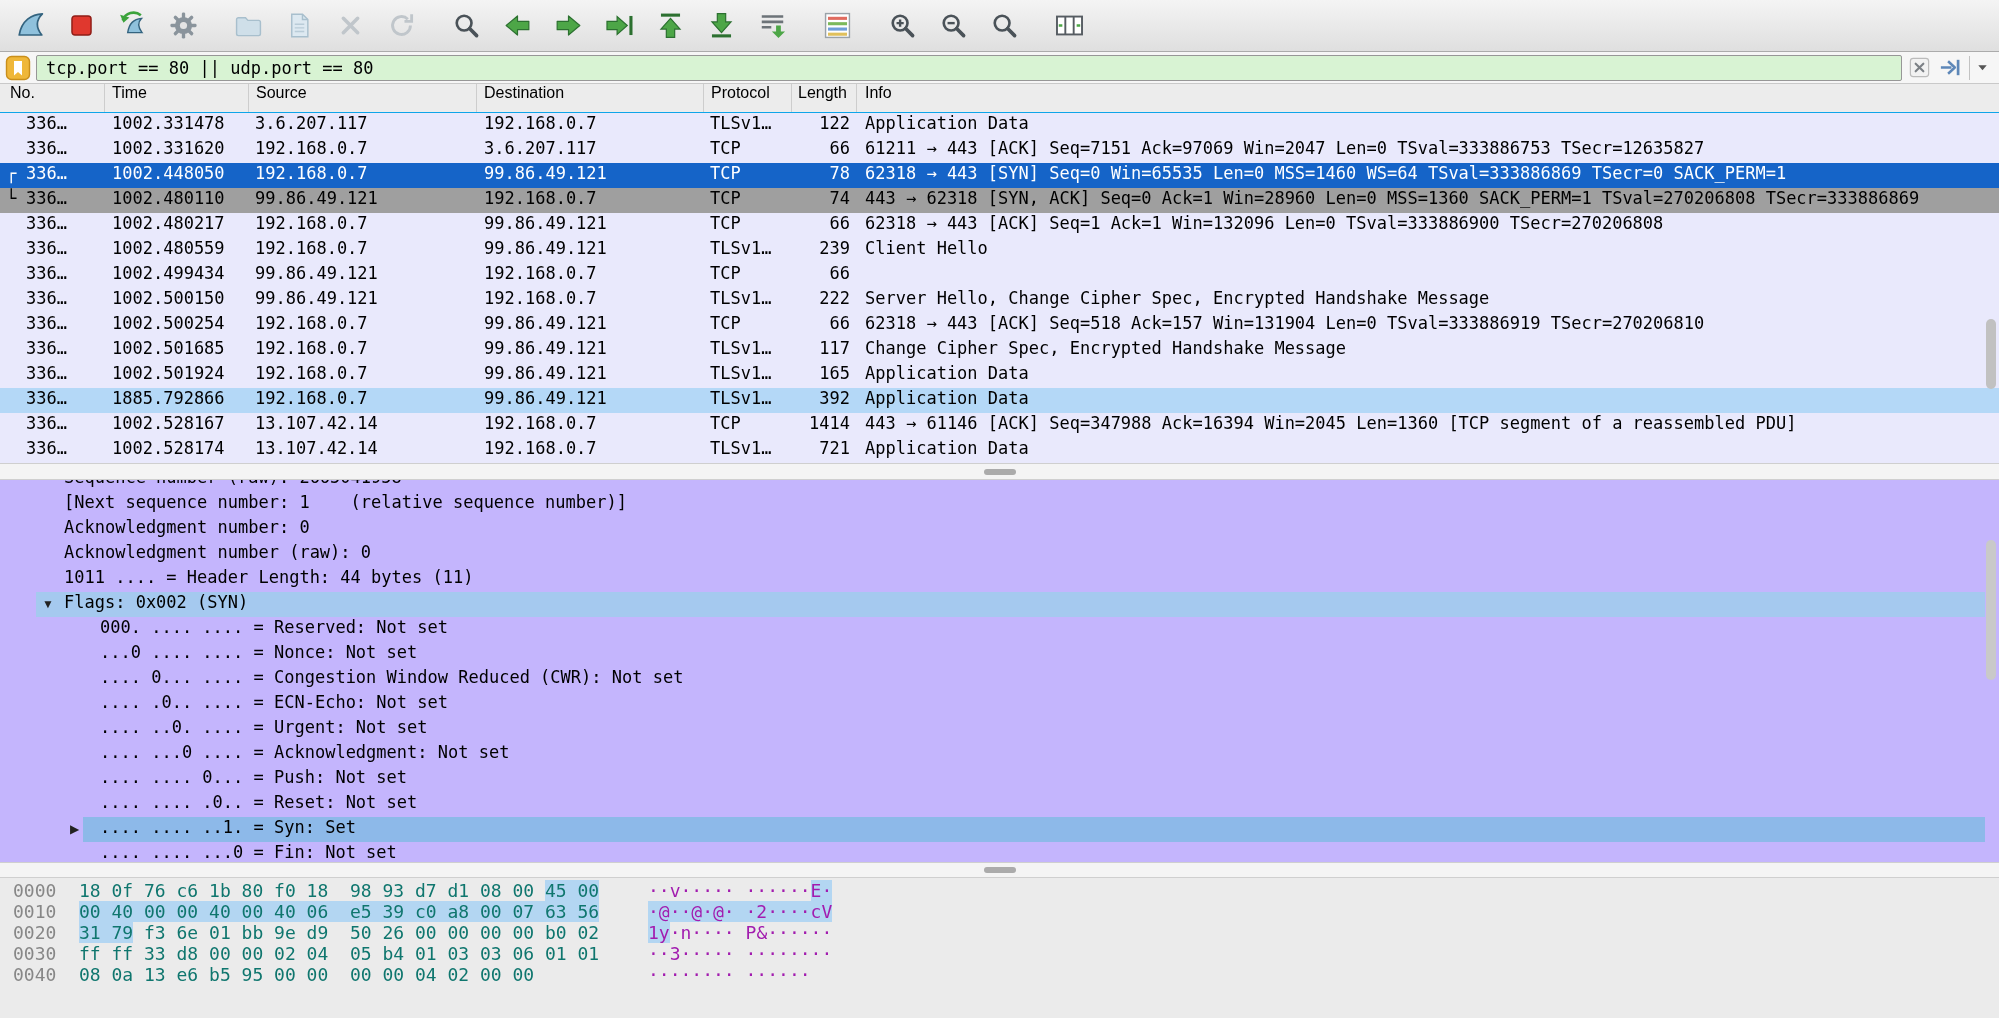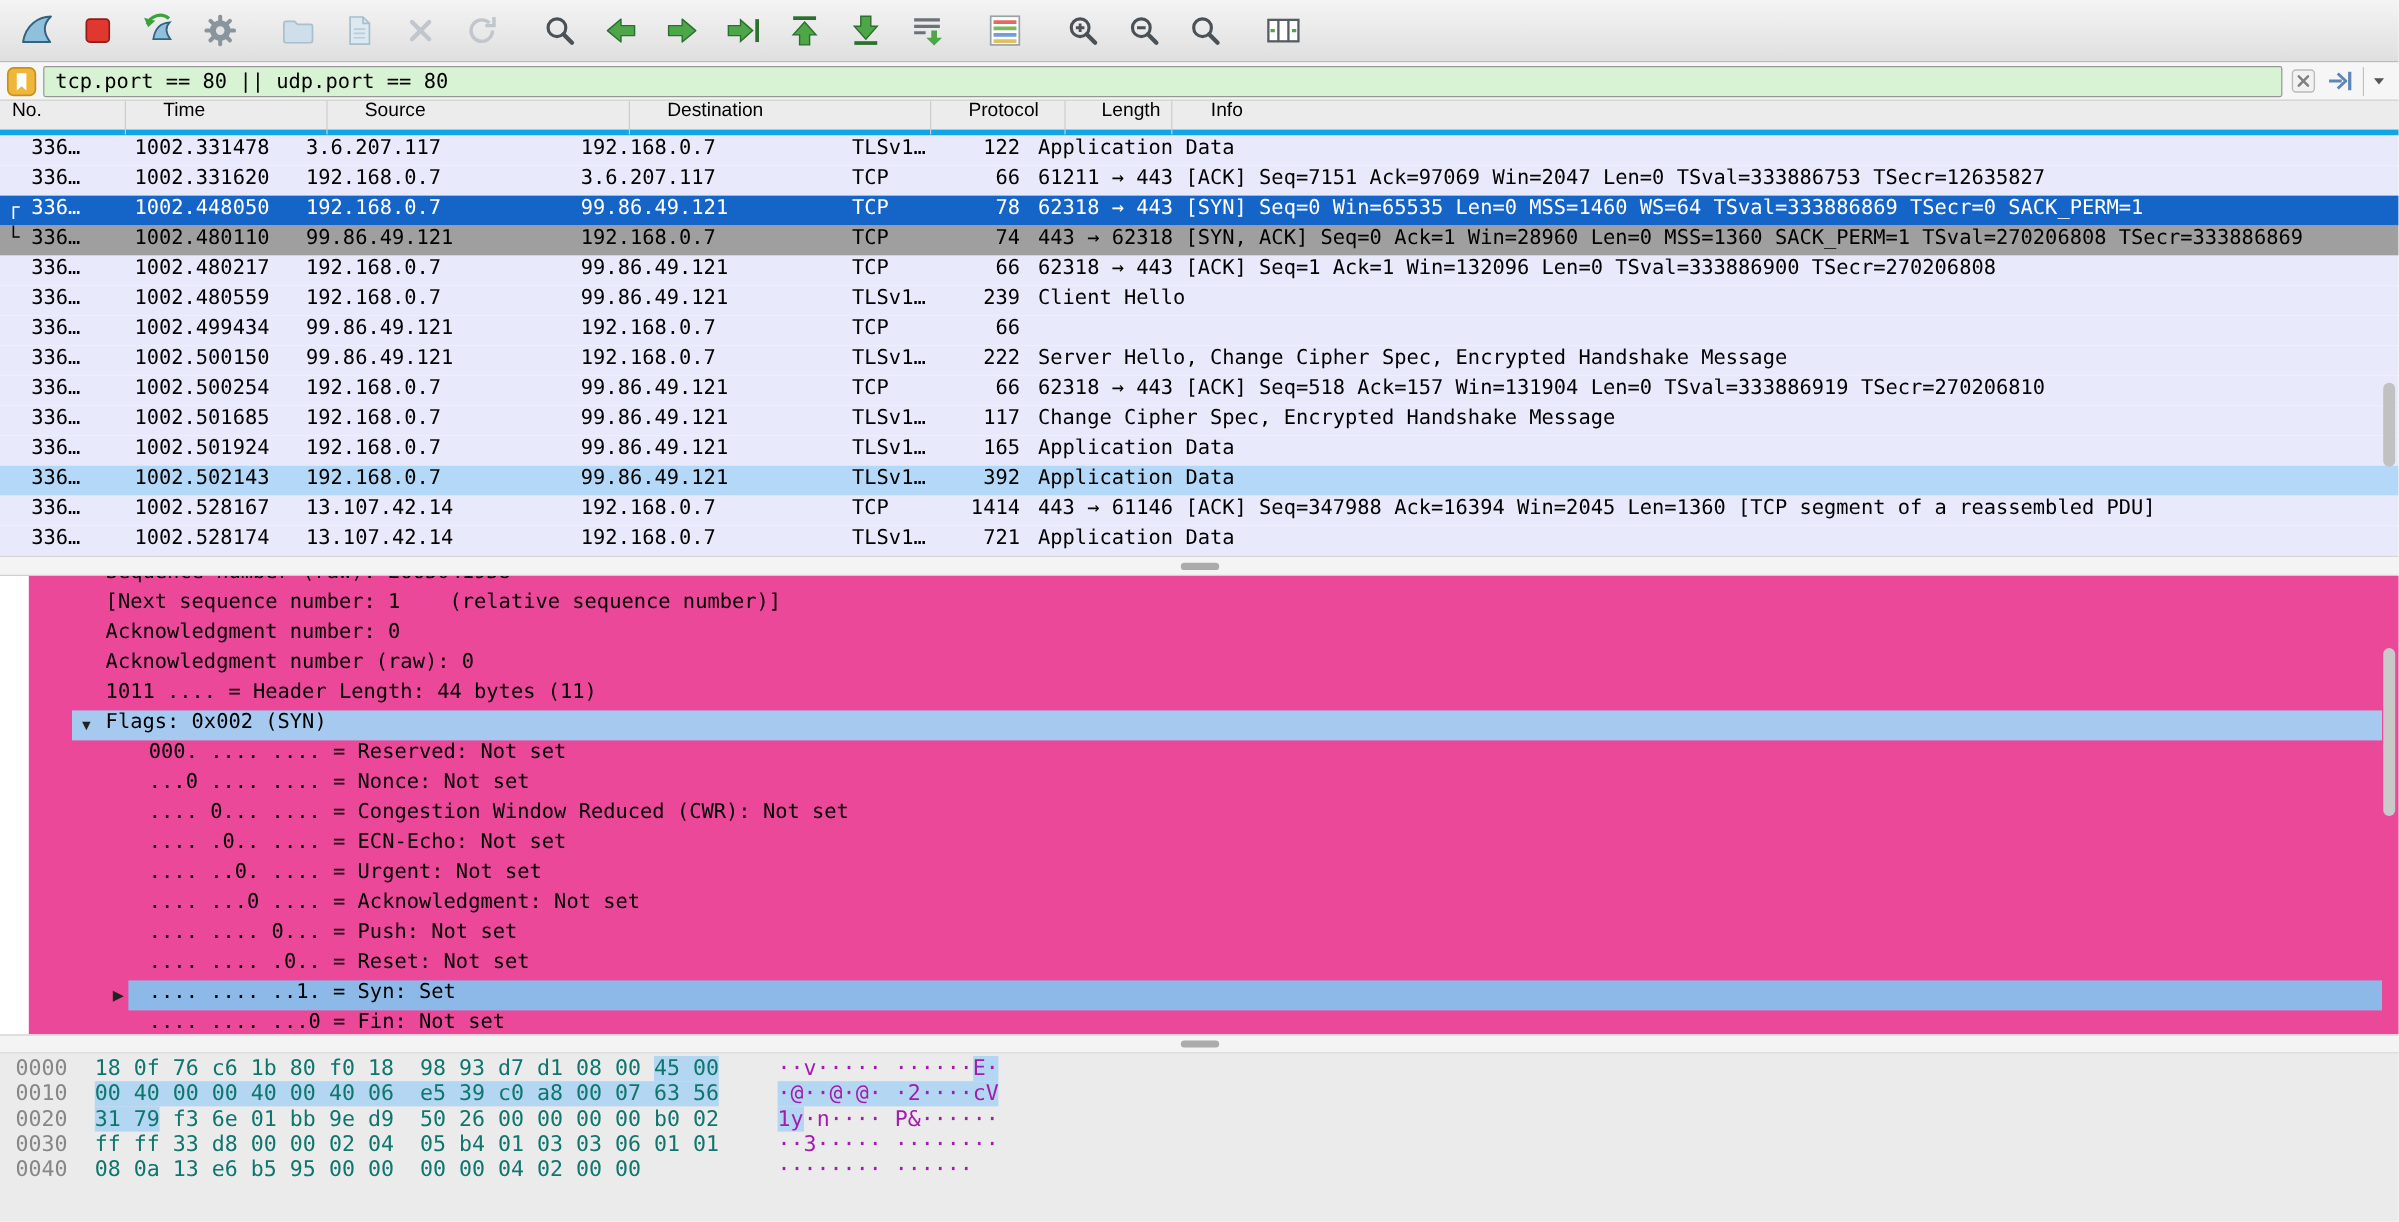--- a/index.html
+++ b/index.html
@@ -25,21 +25,21 @@
     border:1px solid #979797;border-radius:2px;display:flex;align-items:center;padding-left:9px;}
   .ftext{font:17px "DejaVu Sans Mono",monospace;color:#000;white-space:pre;}
   .fclear,.fapply{width:26px;height:26px;flex:0 0 auto;}
   .fclear svg,.fapply svg{width:25px;height:25px;display:block;}
   .fdrop{width:24px;height:24px;flex:0 0 auto;border-left:1px solid #c2c2c2;
     display:flex;align-items:center;justify-content:center;}
   .fdrop svg{width:15px;height:15px;display:block;}
 
   
   .pheader{position:absolute;left:0;top:84px;right:0;height:29px;display:flex;
-    background:#ececec;border-bottom:5px solid #0ea5e9;box-sizing:border-box;gap:24px;}
+    background:#ececec;border-bottom:1px solid #0ea5e9;box-sizing:border-box;}
   .hcell{height:28px;line-height:28px;box-sizing:border-box;border-right:1px solid #cdcdcd;
     font:16px "Liberation Sans",sans-serif;color:#000;padding-left:7px;overflow:hidden;white-space:nowrap;}
   .h-no{width:105px;padding-left:10px;}
   .h-time{width:144px;}
   .h-source{width:228px;}
   .h-destination{width:227px;}
   .h-protocol{width:88px;}
   .h-length{width:65px;padding-left:6px;}
   .h-info{flex:1;border-right:none;padding-left:8px;}
 
@@ -65,21 +65,21 @@
 
   
   .splitter{position:absolute;left:0;right:0;background:#f4f4f4;box-sizing:border-box;
     border-top:1px solid #cfcfcf;border-bottom:1px solid #cfcfcf;}
   .splitter .dot{position:absolute;left:calc(50% - 16px);top:50%;margin-top:-3px;
     width:32px;height:6px;border-radius:3px;background:#ababab;}
   #splitter1{top:463px;height:17px;}
   #splitter2{top:862px;height:16px;}
 
   
-  .details{position:absolute;left:0;top:480px;right:0;height:382px;background:#ec4899;overflow:hidden;margin-left:24px;}
+  .details{position:absolute;left:0;top:480px;right:0;height:382px;background:#c4b5fd;overflow:hidden;}
   .dcontent{margin-top:-13px;}
   .dline{position:relative;height:25px;}
   .dbg{position:absolute;top:0;bottom:0;right:14px;}
   .dbg.field{background:var(--field-highlight-bg,#a5c9ef);}
   .dbg.selected{background:var(--selected-field-bg,#8db9e9);}
   .dexp{position:absolute;top:0;line-height:25px;font-size:12px;color:#222;}
   .dtxt{position:absolute;top:0;line-height:25px;font:17px "DejaVu Sans Mono",monospace;
     color:#000;white-space:pre;}
 
   
@@ -416,21 +416,21 @@
         <span class="cell c-time">1002.501924</span>
         <span class="cell c-source">192.168.0.7</span>
         <span class="cell c-destination">99.86.49.121</span>
         <span class="cell c-protocol">TLSv1…</span>
         <span class="cell c-length">165</span>
         <span class="cell c-info">Application Data</span>
       </div>
       <div class="prow marked">
         <span class="cell c-gutter"></span>
         <span class="cell c-no">336…</span>
-        <span class="cell c-time">1002.502143</span>
+        <span class="cell c-time">1885.792866</span>
         <span class="cell c-source">192.168.0.7</span>
         <span class="cell c-destination">99.86.49.121</span>
         <span class="cell c-protocol">TLSv1…</span>
         <span class="cell c-length">392</span>
         <span class="cell c-info">Application Data</span>
       </div>
       <div class="prow default">
         <span class="cell c-gutter"></span>
         <span class="cell c-no">336…</span>
         <span class="cell c-time">1002.528167</span>

